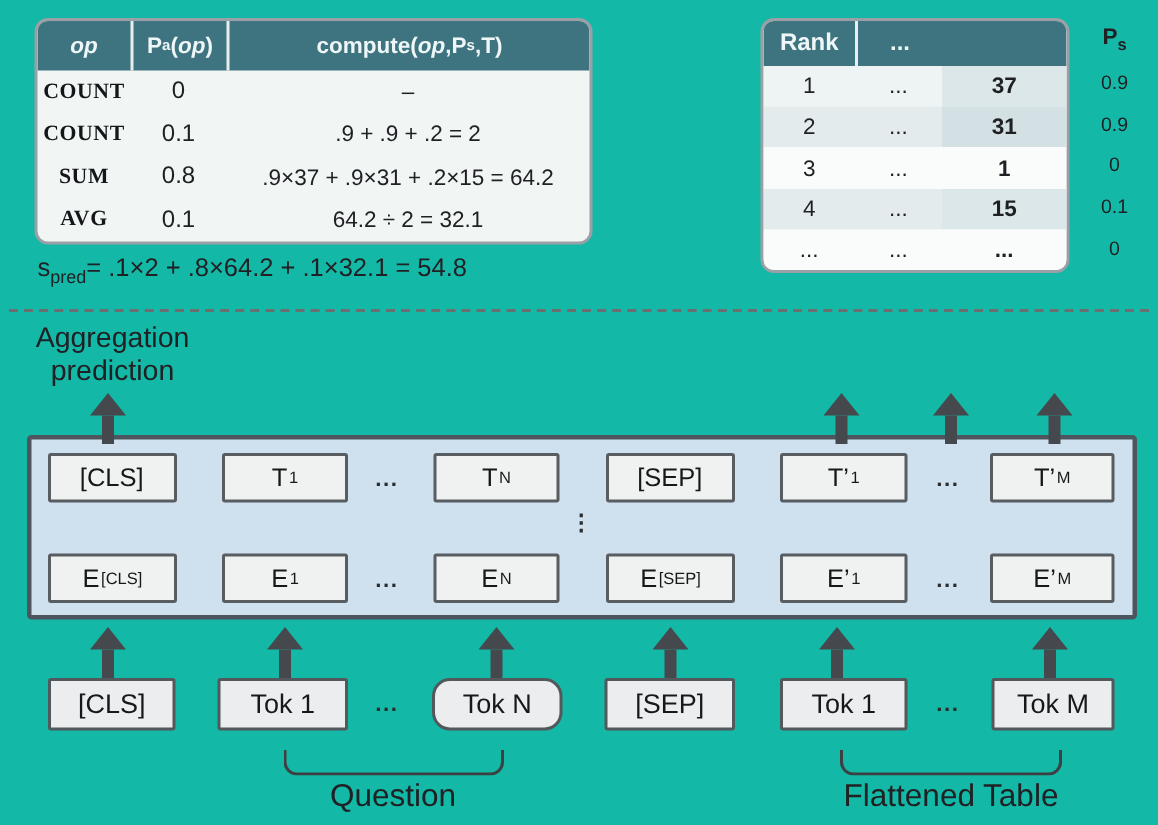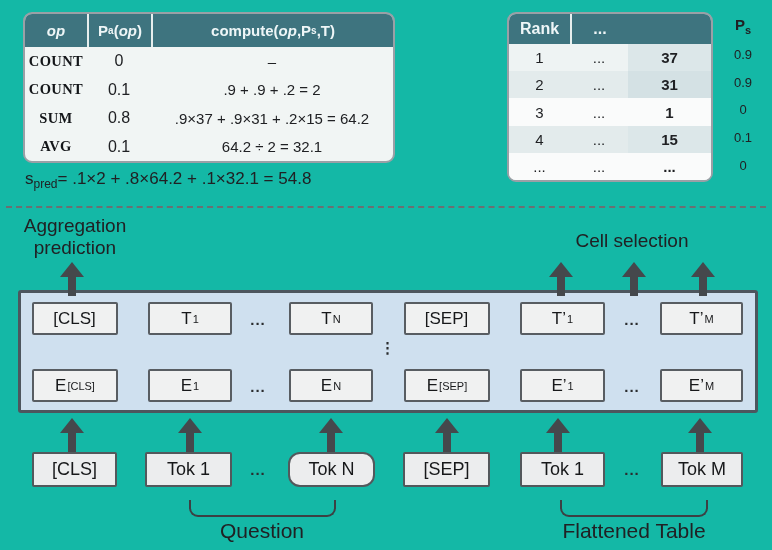--- a/index.html
+++ b/index.html
@@ -186,21 +186,20 @@
   <div class="ps-item" style="left:720px; top:102px;">0</div>
   <div class="ps-item" style="left:720px; top:130px;">0.1</div>
   <div class="ps-item" style="left:720px; top:158px;">0</div>
 
   <div class="divider"></div>
 
   <div class="agg-label">
     <div>Aggregation</div>
     <div>prediction</div>
   </div>
-  <div class="cell-label">Cell selection</div>
 
   <div class="transformer"></div>
 
   <div class="arrow arrow-top" style="left:60px; top:262px;">
       <div class="head"></div>
       <div class="stem"></div>
     </div>
   <div class="arrow arrow-top" style="left:549px; top:262px;">
       <div class="head"></div>
       <div class="stem"></div>

